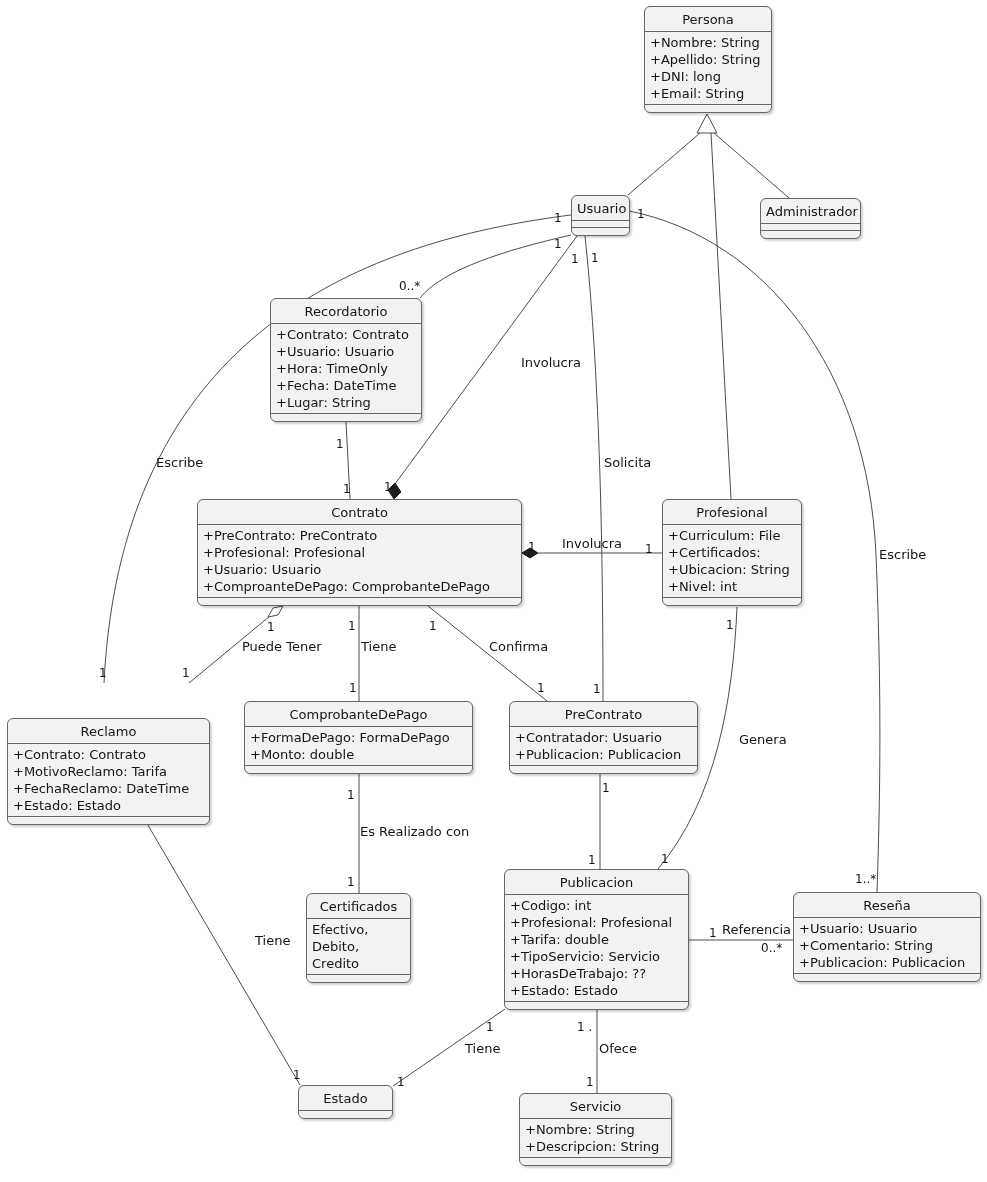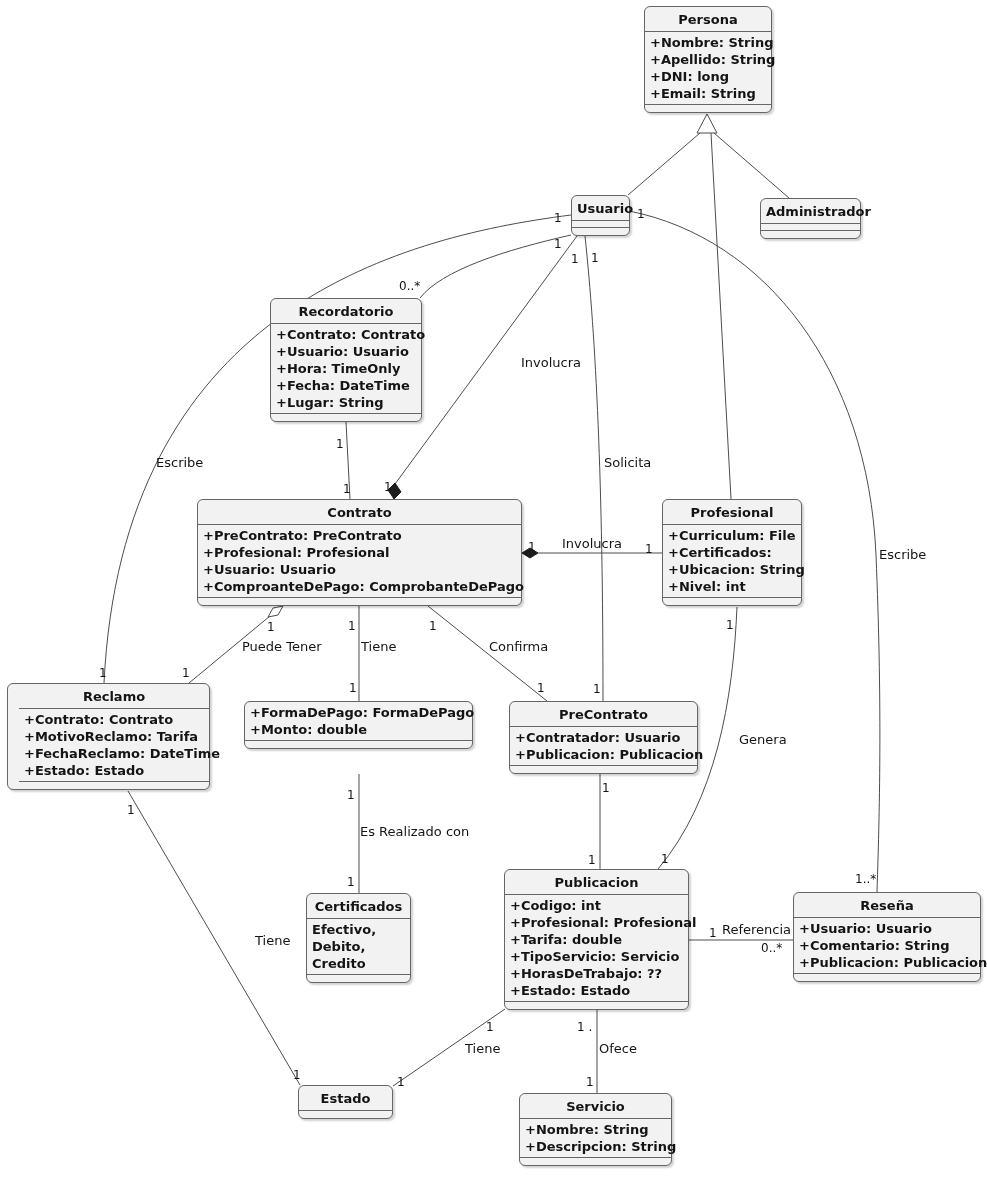--- a/index.html
+++ b/index.html
@@ -7,21 +7,21 @@
     position:relative;width:987px;height:1182px;background:#ffffff;overflow:hidden;
     font-family:"DejaVu Sans","Liberation Sans",sans-serif;
   }
   #edge-layer{position:absolute;left:0;top:0;width:987px;height:1182px;}
   #edge-layer path.edge{fill:none;stroke:#4d4d4d;stroke-width:1;}
   #edge-layer polygon.hollow{fill:#ffffff;stroke:#4d4d4d;stroke-width:1;}
   #edge-layer polygon.solid{fill:#1c1c1c;stroke:#1c1c1c;stroke-width:1;}
   #edge-layer text{fill:#141414;font-family:"DejaVu Sans","Liberation Sans",sans-serif;}
   #edge-layer text.elabel{font-size:13px;}
   #edge-layer text.mult{font-size:12px;}
-  #node-layer{position:absolute;left:0;top:0;width:987px;height:917px;font-weight:bold;}
+  #node-layer{position:absolute;left:0;top:0;width:987px;height:917px;}
   .uml-class{
     position:absolute;background:#f2f2f2;border:1px solid #666;border-radius:6px;
     box-shadow:2px 2px 2px rgba(0,0,0,0.18);font-size:13px;color:#141414;box-sizing:border-box;
   }
   .uml-class .title{
     text-align:center;line-height:17px;padding:4px 5px 3px 5px;
     border-bottom:1px solid #666;white-space:nowrap;
   }
   .uml-class .members{padding:2px 5px;border-bottom:1px solid #666;}
   .uml-class .members.empty{height:6px;padding:0;}
@@ -151,31 +151,32 @@
       <div class="uml-class" style="left: 662px; top: 499px; width: 140px;">
     <div class="title">Profesional</div>
     <div class="members">
           <div class="member">+Curriculum: File</div>
           <div class="member">+Certificados:</div>
           <div class="member">+Ubicacion: String</div>
           <div class="member">+Nivel: int</div>
         </div>
     <div class="footer"></div>
   </div>
-      <div class="uml-class" style="left: 7px; top: 683px; width: 203px; padding-left: 11px;">
+      <div class="uml-class" style="left: 7px; top: 718px; width: 203px;">
     <div class="title">Reclamo</div>
     <div class="members">
           <div class="member">+Contrato: Contrato</div>
           <div class="member">+MotivoReclamo: Tarifa</div>
           <div class="member">+FechaReclamo: DateTime</div>
           <div class="member">+Estado: Estado</div>
         </div>
     <div class="footer"></div>
   </div>
       <div class="uml-class" style="left: 244px; top: 701px; width: 229px;">
+    <div class="title">ComprobanteDePago</div>
     <div class="members">
           <div class="member">+FormaDePago: FormaDePago</div>
           <div class="member">+Monto: double</div>
         </div>
     <div class="footer"></div>
   </div>
       <div class="uml-class" style="left: 509px; top: 701px; width: 189px;">
     <div class="title">PreContrato</div>
     <div class="members">
           <div class="member">+Contratador: Usuario</div>

